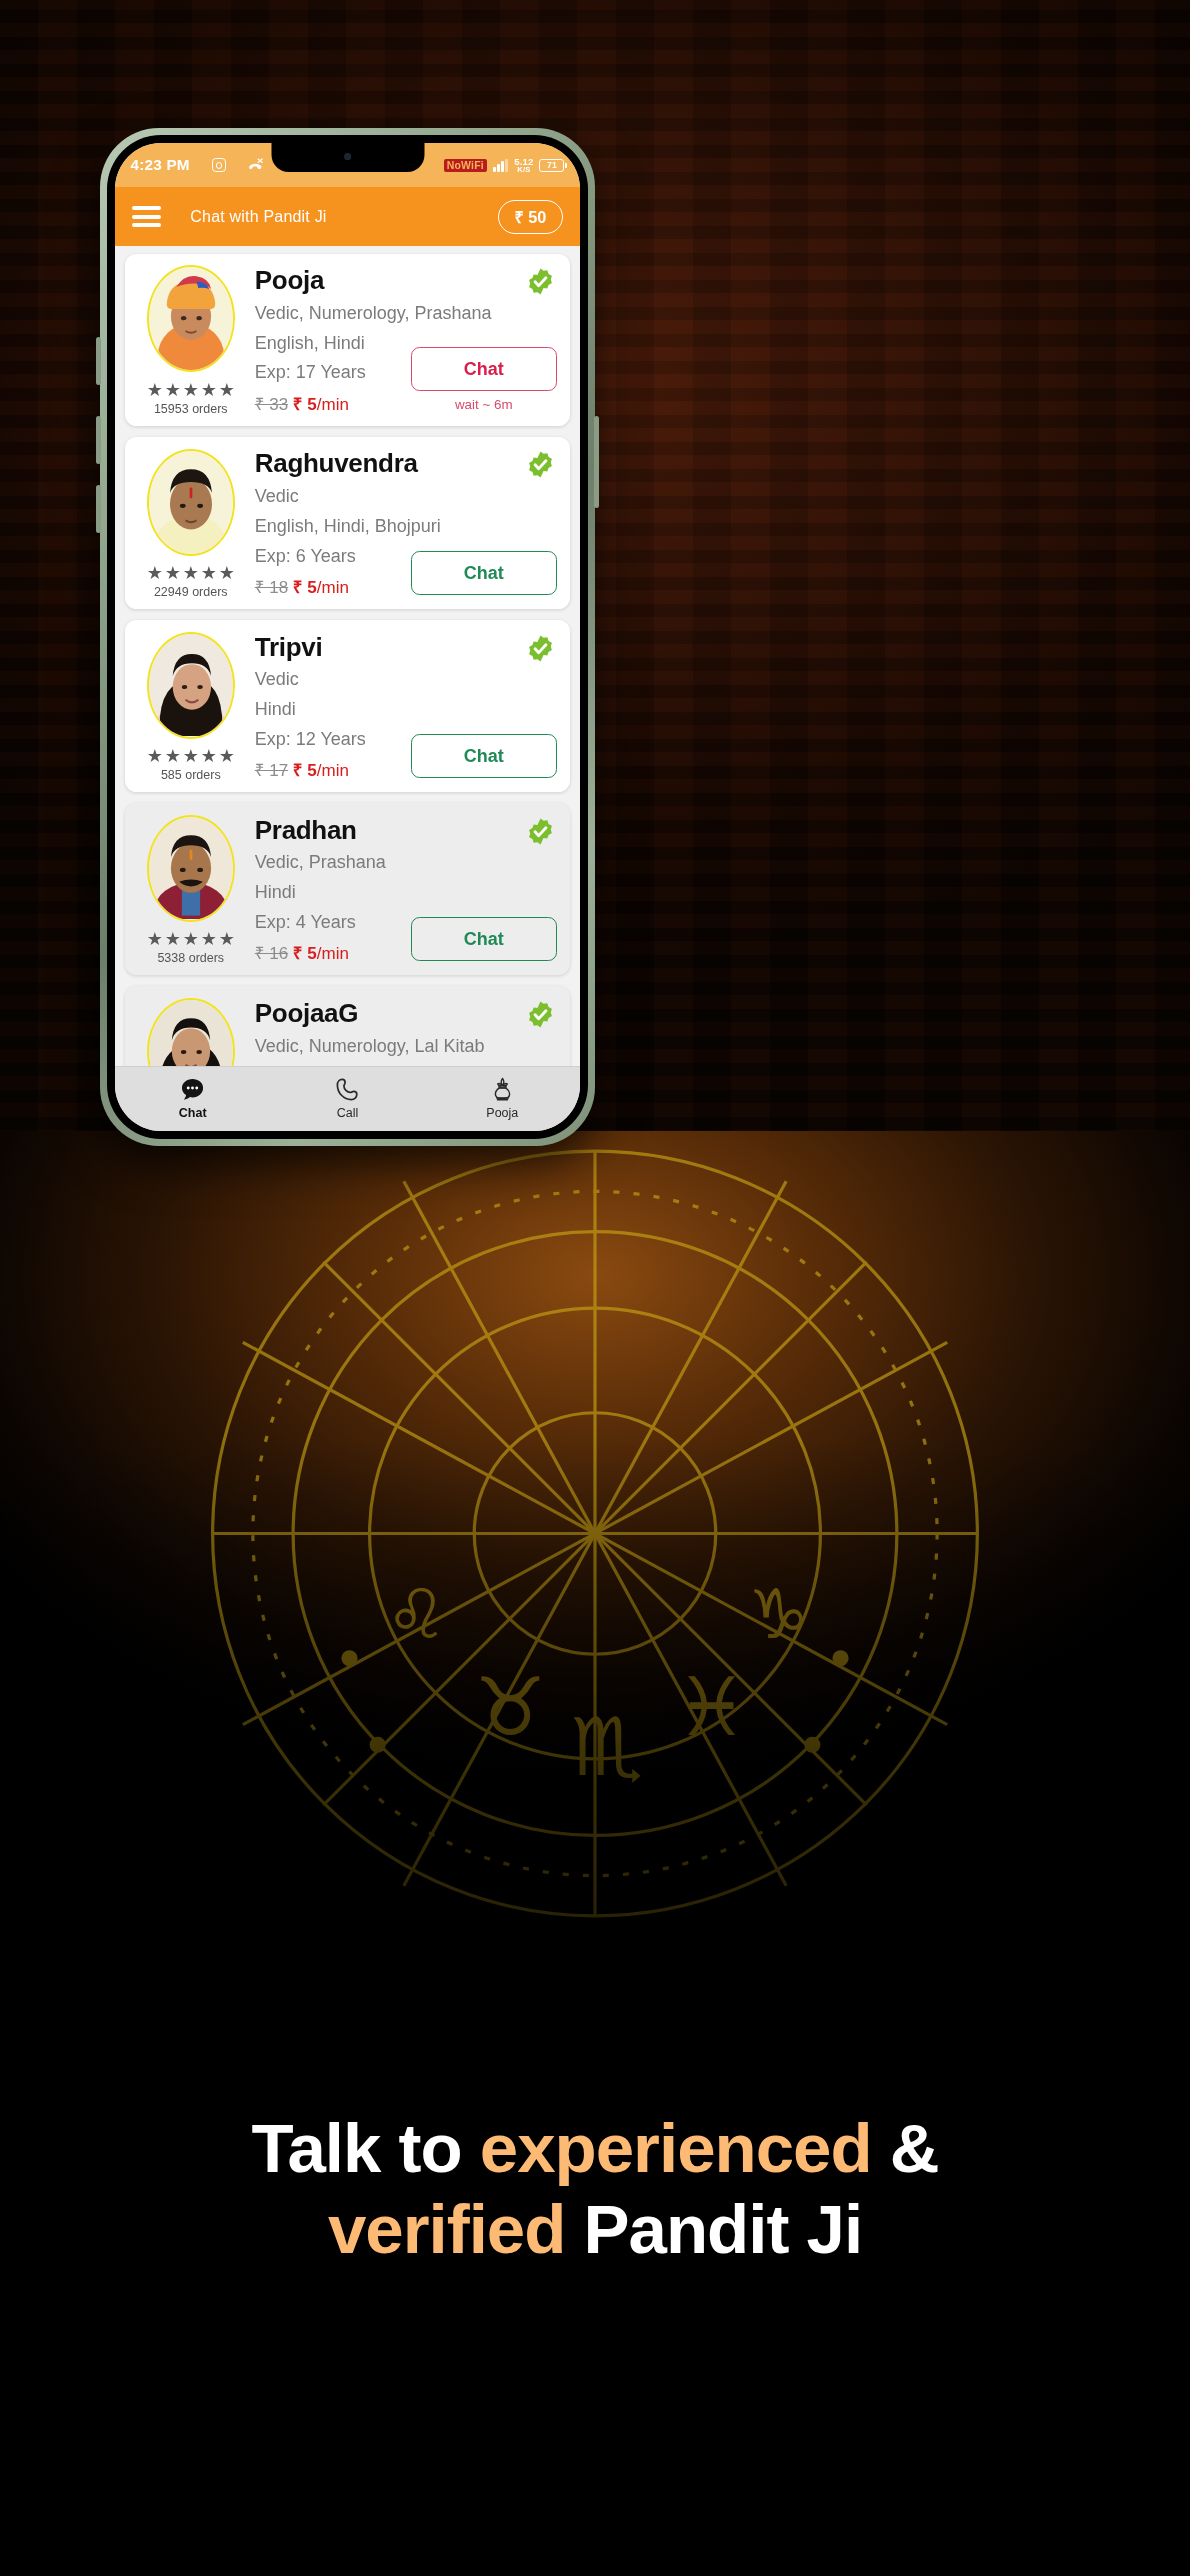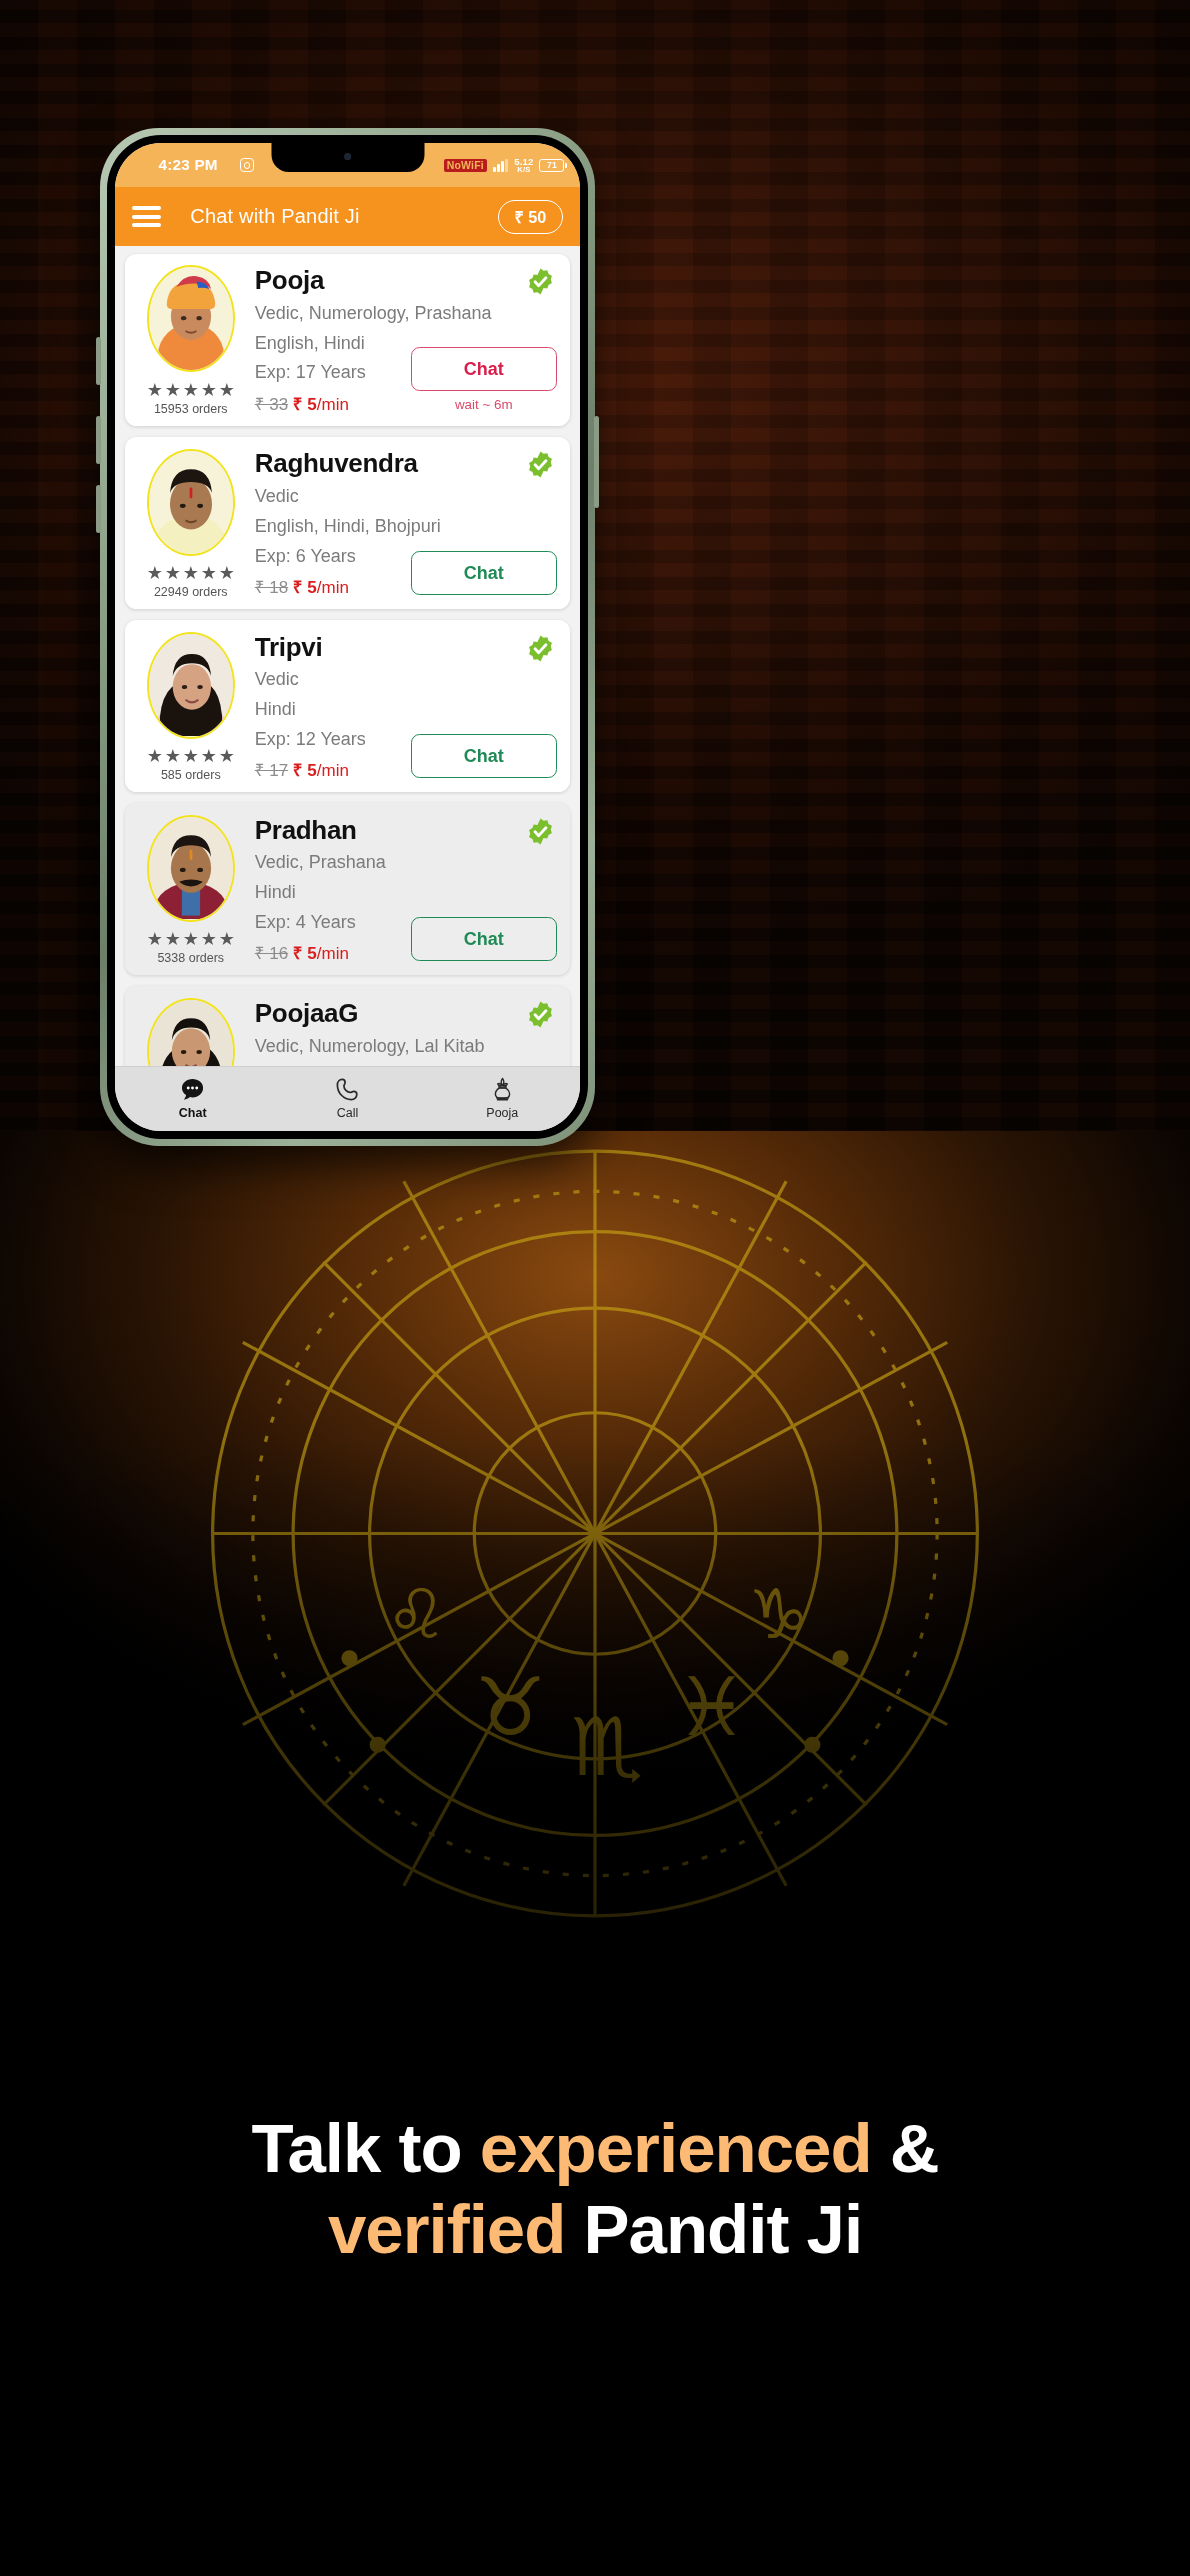--- a/index.html
+++ b/index.html
@@ -83,21 +83,21 @@
 
   
   .statusbar {
     height: 44px; background: #f5b458;
     display: flex; align-items: center;
     padding: 0 15.3px;
     color: #fff; font-size: 15.3px; font-weight: 600;
     position: relative; flex: 0 0 auto;
     letter-spacing: 0.2px;
   }
-  .sb-left { display: flex; align-items: center; gap: 22px; margin-left: 28px; }
+  .sb-left { display: flex; align-items: center; gap: 22px; }
   .sb-right { display: flex; align-items: center; gap: 5.8px; margin-left: auto; }
   .sb-time { font-size: 15.3px; }
   .ig-icon { width: 14.4px; height: 14.4px; border: 1.9px solid #fff; border-radius: 3.8px; position: relative; }
   .ig-icon::after { content:""; position:absolute; left:2.9px; top:2.9px; width:4.8px; height:4.8px; border:1.5px solid #fff; border-radius:50%; }
   .nowifi {
     background: #b91c1c; color: #f5b458; font-size: 10.5px; font-weight: 700;
     padding: 1px 2.9px; border-radius: 1.9px; line-height: 1.1;
   }
   .bars { display: flex; align-items: flex-end; gap: 1.4px; height: 13.4px; }
   .bars i { display:block; width: 2.9px; background: #fff; border-radius: 1px; }
@@ -119,21 +119,21 @@
   .notch-dot { position:absolute; left:50%; top:9.6px; transform:translateX(-50%); width:6.7px; height:6.7px; border-radius:50%; background:#1d2733; }
 
   
   .appbar {
     height: 59px; background: #f6921e;
     display: flex; align-items: center; padding: 0 17px;
     flex: 0 0 auto;
   }
   .hamburger { width: 29px; display:flex; flex-direction:column; gap:4.8px; cursor:pointer; }
   .hamburger i { display:block; height: 3.8px; background:#fff; border-radius: 1.9px; }
-  .appbar-title { color:#fff; font-size: 20px; margin-left: 29px; font-weight: 400; letter-spacing: 0.2px; }
+  .appbar-title { color:#fff; font-size: 16px; margin-left: 29px; font-weight: 400; letter-spacing: 0.2px; }
   .wallet {
     margin-left:auto; border:1.9px solid #fff; border-radius: 17px;
     color:#fff; font-size:16.3px; font-weight:700; padding: 4.8px 15.3px;
   }
 
   
   .list {
     flex: 1 1 auto; background: #f2f2f2; overflow: hidden;
     padding: 7.7px 9.6px 0 9.6px; position: relative;
   }

